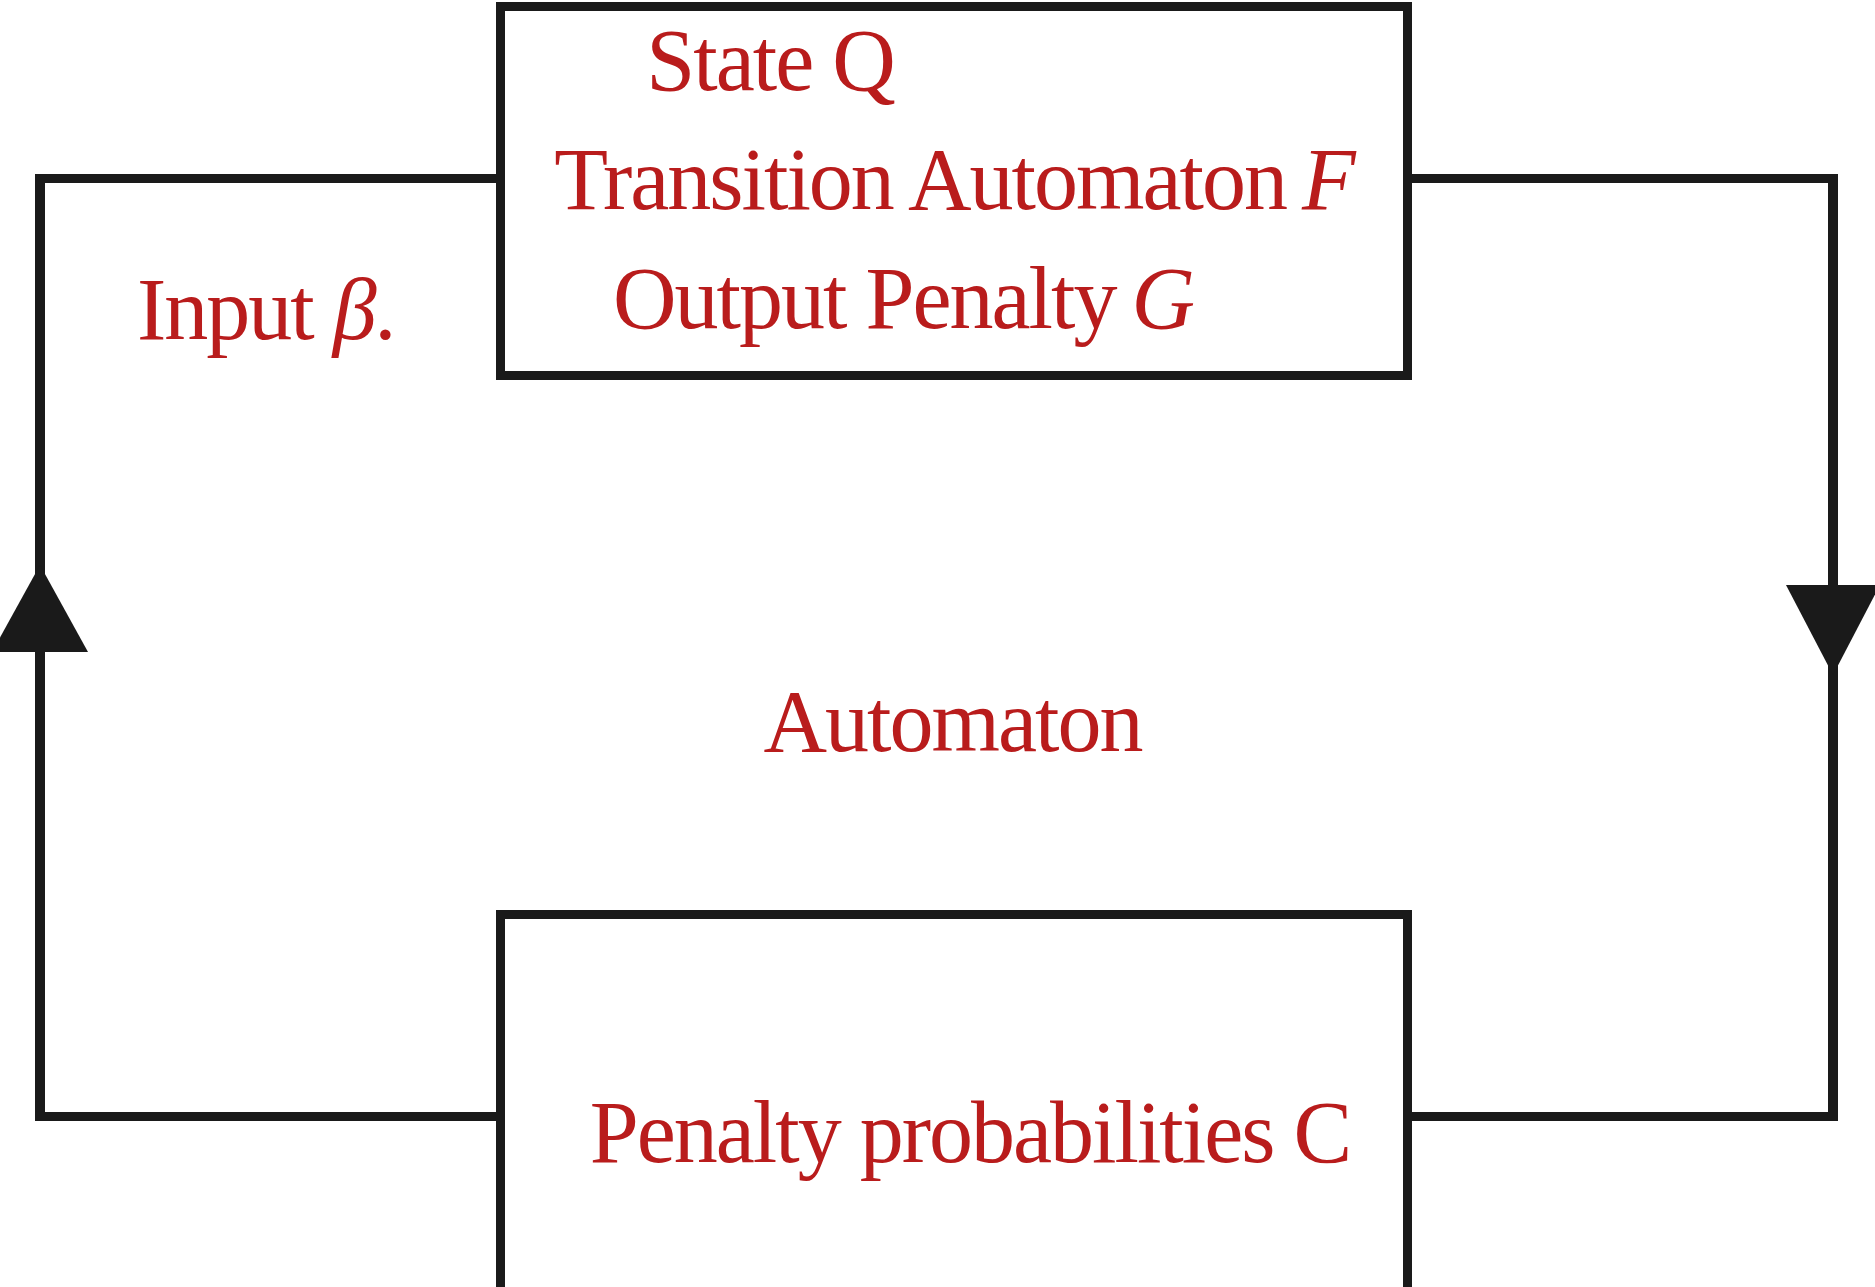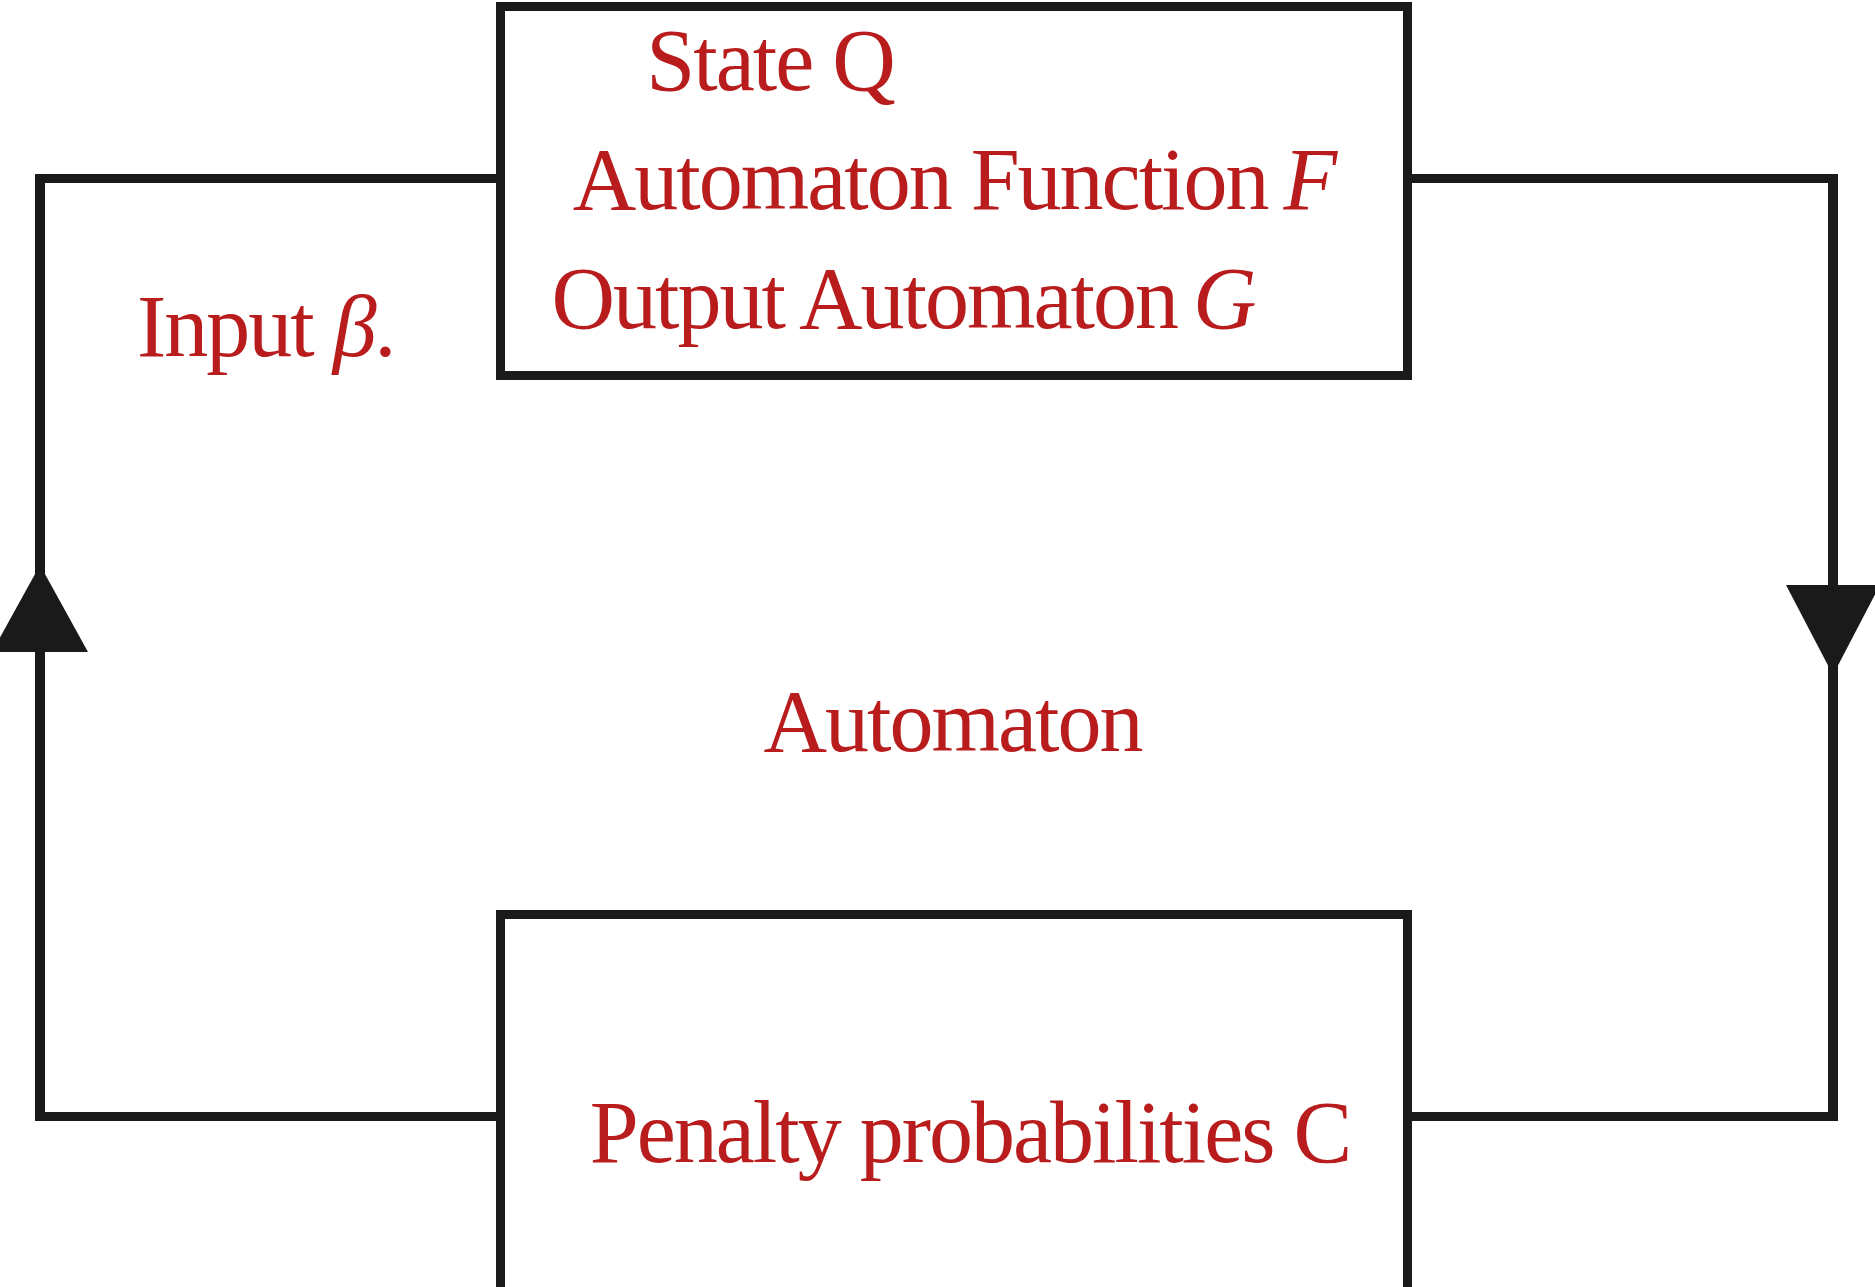--- a/index.html
+++ b/index.html
@@ -65,21 +65,21 @@
   .box-bottom .penalty-label {
     transform: translateX(16px);
   }
 
   .label {
     position: absolute;
     font-size: 88px;
     line-height: 88px;
     white-space: nowrap;
   }
-  .label-input  { left: 137px; top: 266px; margin-top: 17px; }
+  .label-input  { left: 137px; top: 266px; }
   .label-output { left: 1453px; top: 266px; }
   .label-center {
     left: 0;
     right: 0;
     top: 678px;
     text-align: center;
     transform: translateX(15px);
   }
 
   
@@ -120,22 +120,22 @@
   }
 </style>
 </head>
 <body>
 
 <div class="canvas">
 
   <div class="box box-top">
     <div class="text-block big-text">
       <div class="line-1"><span>State Q</span><span class="mvar"></span></div>
-      <div class="line-2"><span>Automaton Function</span><span class="mvar gap-var">F</span></div>
-      <div class="line-3"><span>Output Automaton</span><span class="mvar gap-var">G</span></div>
+      <div class="line-2"><span>Transition Automaton</span><span class="mvar gap-var">F</span></div>
+      <div class="line-3"><span>Output Penalty</span><span class="mvar gap-var">G</span></div>
     </div>
   </div>
 
   <div class="box box-bottom">
     <div class="big-text penalty-label">Penalty probabilities C</div>
   </div>
 
   <div class="hline hline-top-left"></div>
   <div class="hline hline-top-right"></div>
   <div class="hline hline-bottom-left"></div>

